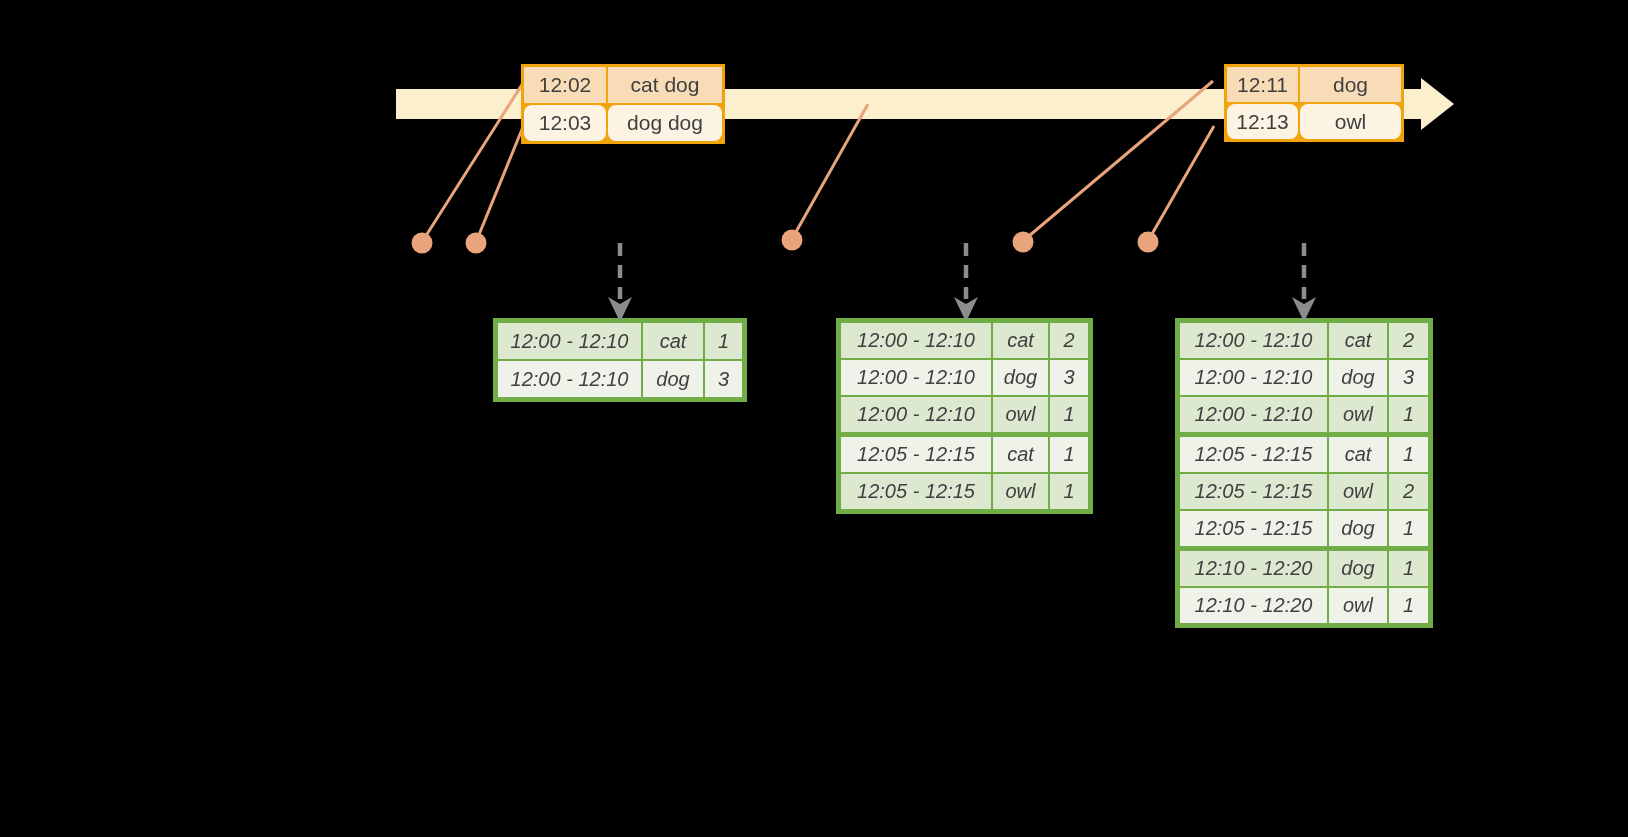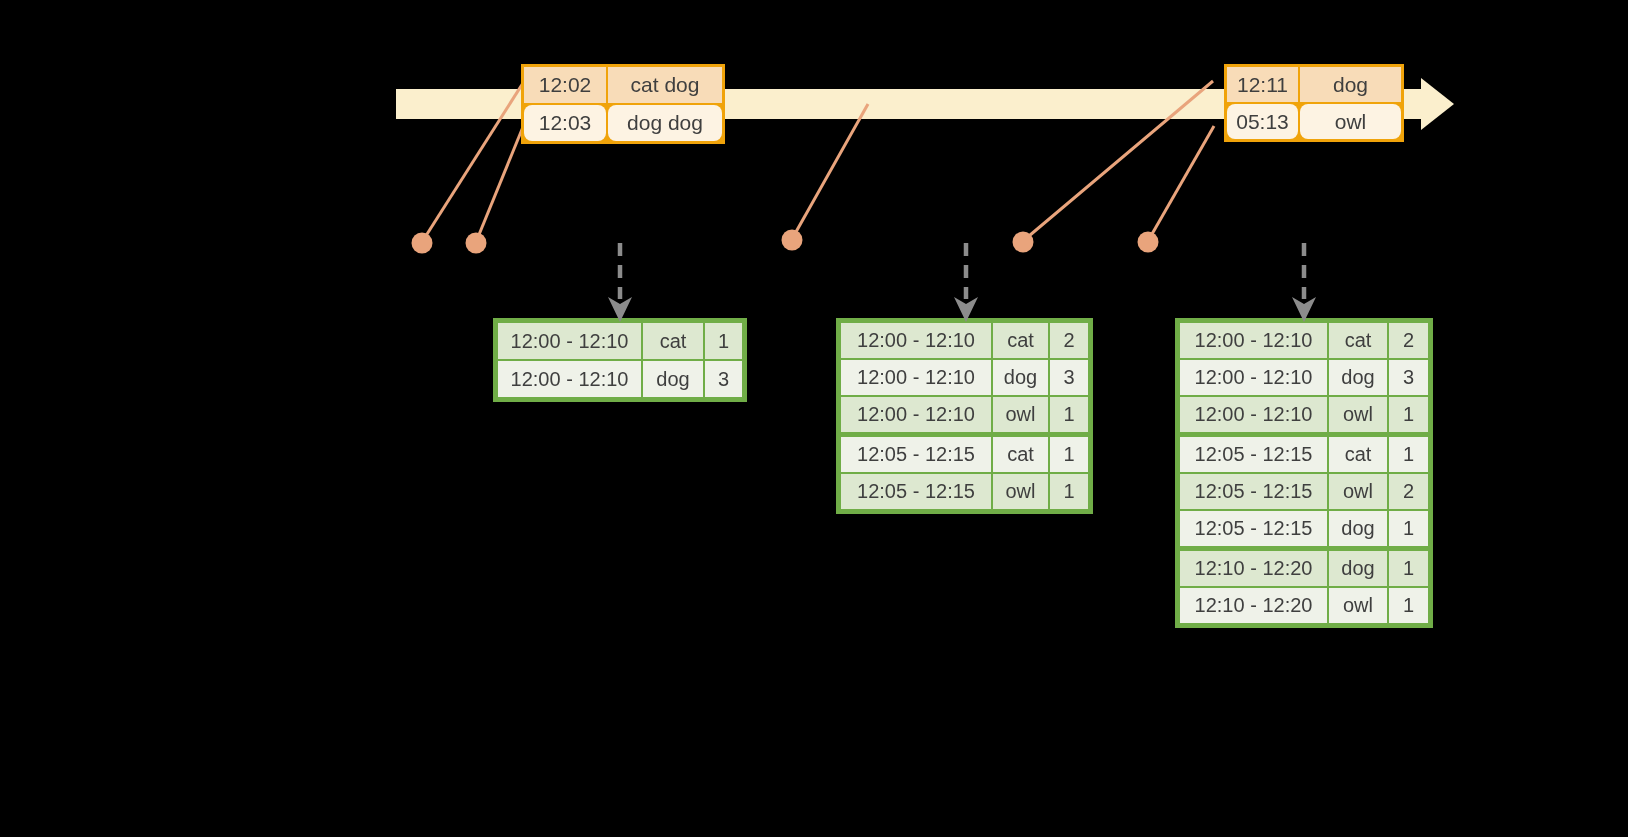--- a/index.html
+++ b/index.html
@@ -56,20 +56,21 @@
   .et-1{left:866px;top:84px;grid-template-columns:84px 111px;grid-auto-rows:34px;}
   .et-2{left:1212px;top:64px;grid-template-columns:71px 101px;grid-auto-rows:35px;margin-left:12px;}
 
   
   .result-table{
     position:absolute;z-index:2;
     display:flex;flex-direction:column;gap:2px;
     background:var(--result_border);
     border:5px solid var(--result_border);
     font-size:20px;
+    font-style:italic;
   }
   .result-table .rrow{display:grid;gap:2px;}
   .result-table .rrow.group-break{margin-top:3px;}
   .result-table .cell{
     display:flex;align-items:center;justify-content:center;
     height:35px;white-space:nowrap;
   }
   .result-table .dark .cell, .result-table .cell.dark{background:var(--result_row_dark);}
   .result-table .light .cell, .result-table .cell.light{background:var(--result_row_light);}
   .rt-0{left:493px;top:318px;}
@@ -109,21 +110,21 @@
 
   <div class="event-table et-0">
       <div class="cell dark">12:02</div>
       <div class="cell dark">cat dog</div>
       <div class="cell light">12:03</div>
       <div class="cell light">dog dog</div>
     </div>
   <div class="event-table et-2">
       <div class="cell dark">12:11</div>
       <div class="cell dark">dog</div>
-      <div class="cell light">05:13</div>
+      <div class="cell light">12:13</div>
       <div class="cell light">owl</div>
     </div>
 
   <div class="result-table rt-0">
       <div class="rrow">
         <div class="cell dark">12:00 - 12:10</div>
         <div class="cell dark">cat</div>
         <div class="cell dark">1</div>
       </div>
       <div class="rrow">

